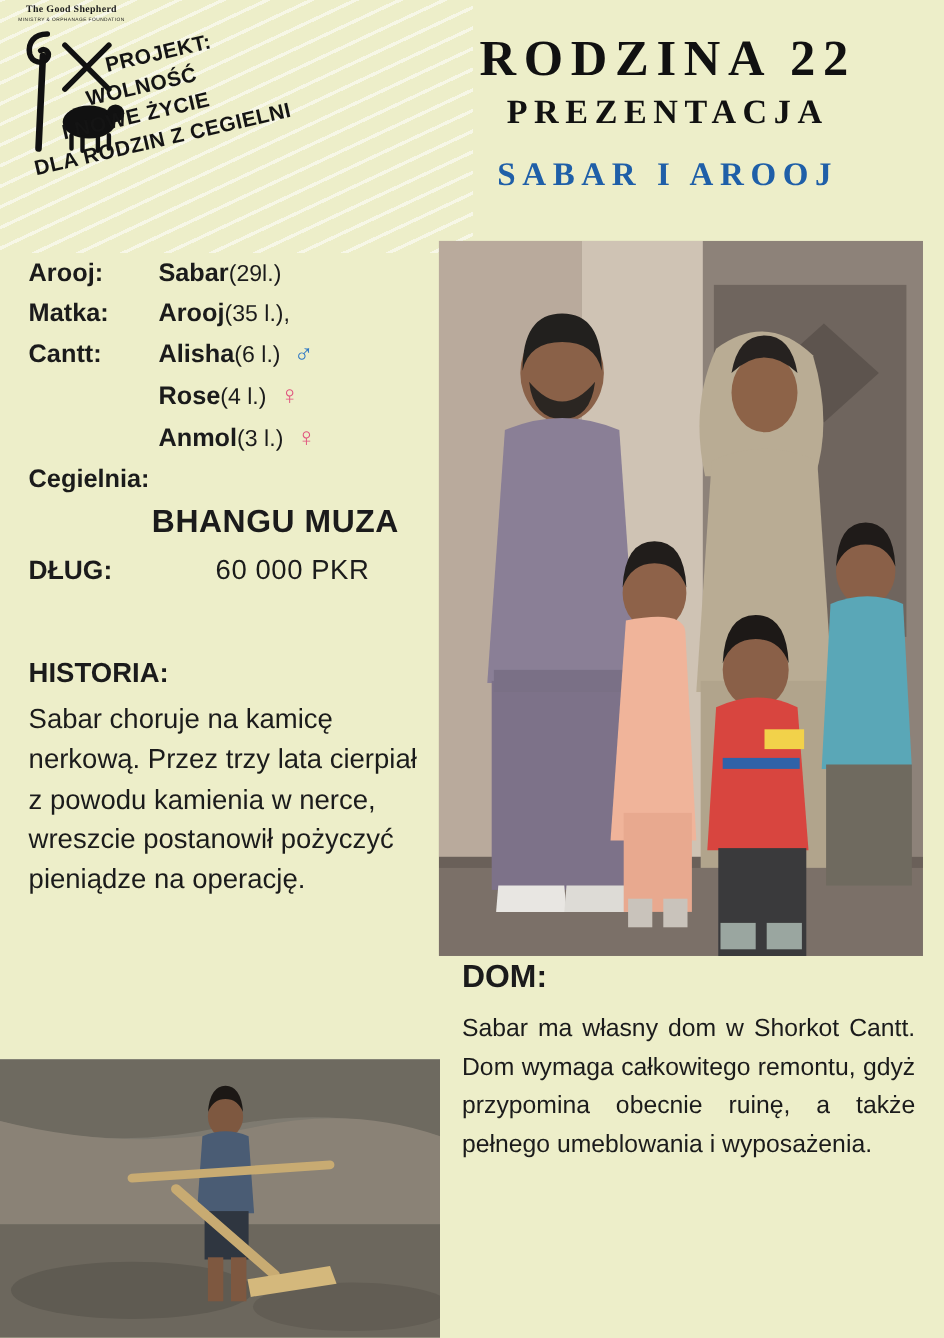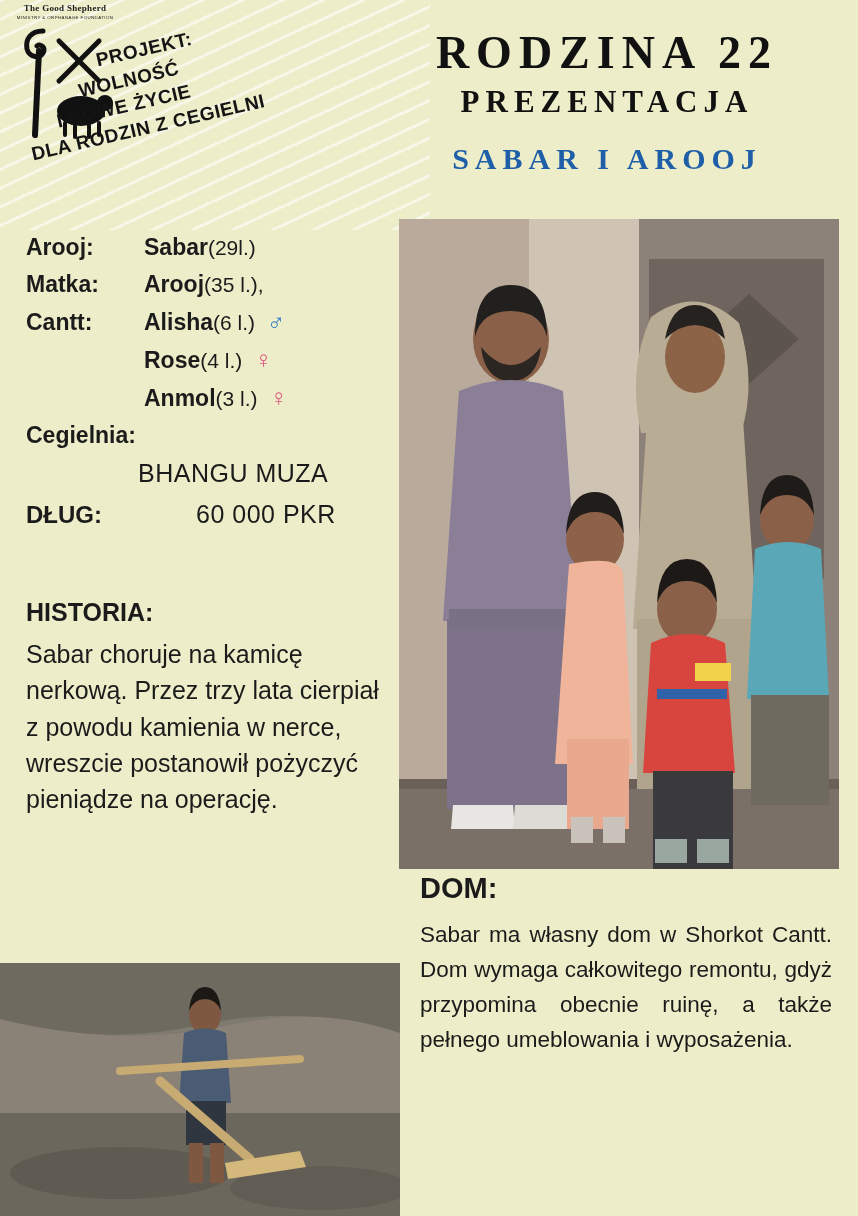--- a/index.html
+++ b/index.html
@@ -83,21 +83,21 @@
     font-size:23px;font-weight:bold;line-height:1.0;
   }
   .info .row{display:flex;align-items:baseline;margin-bottom:14px;}
   .info .lbl{width:118px;flex:none;}
   .info .val{font-weight:bold;}
   .info .age{font-weight:normal;font-size:21px;}
   .info .sym{font-size:24px;color:#2f78c4;margin-left:12px;}
   .info .sym.f{color:#e0557f;}
   .indent{margin-left:118px;}
   .brick{
-    font-size:25px;font-weight:normal;margin:2px 0 16px 112px;letter-spacing:.5px;
+    font-size:29px;font-weight:bold;margin:2px 0 16px 112px;letter-spacing:.5px;
   }
   .debt{display:flex;align-items:baseline;margin-bottom:16px;}
   .debt .lbl{width:170px;flex:none;font-size:24px;font-weight:bold;}
   .debt .val{font-size:25px;font-weight:normal;letter-spacing:.5px;}
 
   .history-h{
     position:absolute;left:26px;top:598px;font-size:25px;font-weight:bold;
   }
   .history-b{
     position:absolute;left:26px;top:636px;width:360px;

